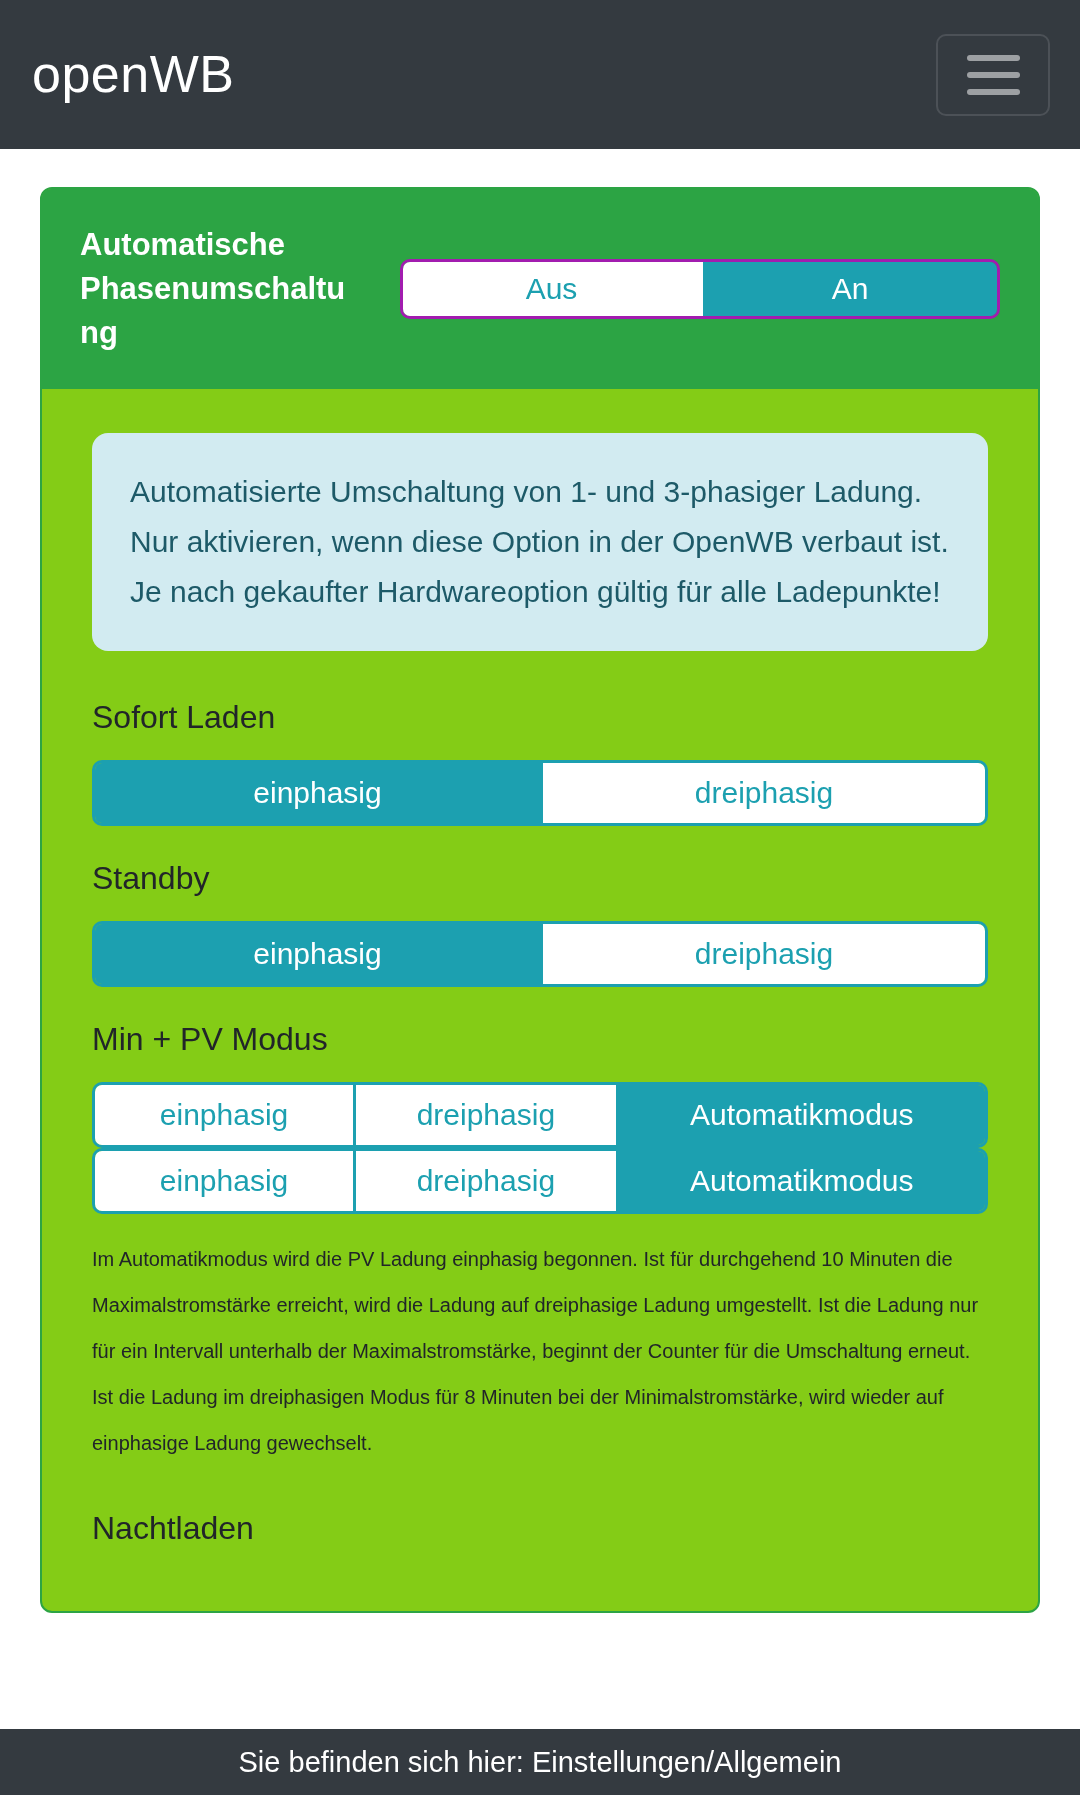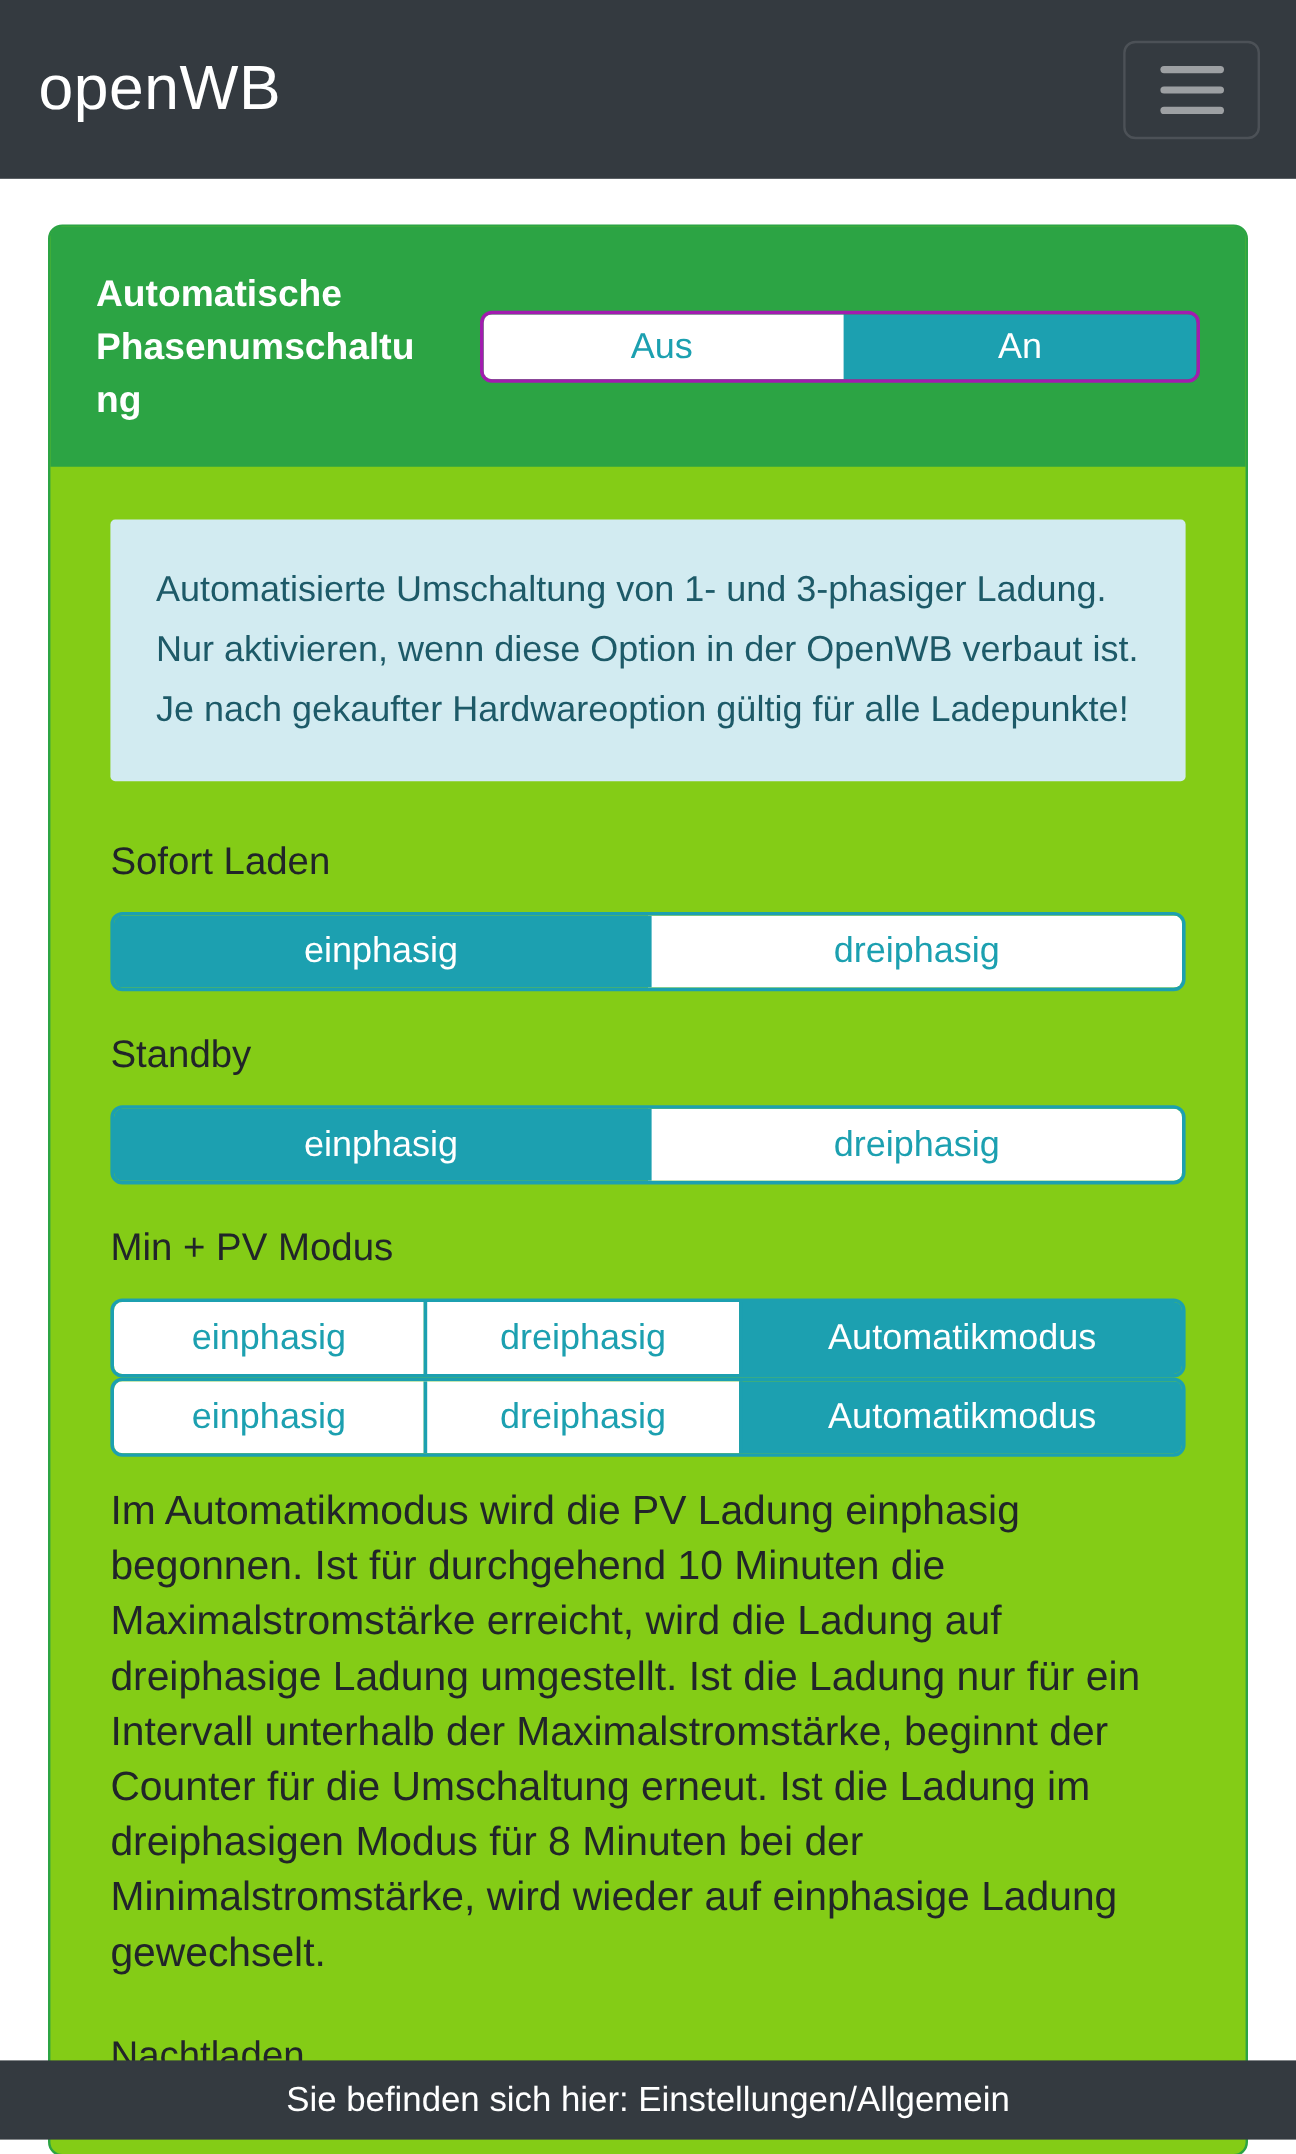--- a/index.html
+++ b/index.html
@@ -109,21 +109,21 @@
   .tbtn.on{background:var(--teal);color:#ffffff;}
 
   .card-body{
     padding:44px 50px 40px 50px;
   }
 
   
   .alert-info{
     background:var(--info-bg);
     color:var(--info-text);
-    border-radius:4px;
+    border-radius:16px;
     padding:34px 38px;
     font-size:30px;
     line-height:50px;
   }
 
   
   .section-label{
     font-size:32px;
     color:var(--text);
     margin-top:34px;
@@ -138,30 +138,30 @@
     overflow:hidden;
   }
   .btn-group .tbtn + .tbtn{border-left:3px solid var(--teal);}
   .btn-group.two .tbtn{flex:1 1 50%;}
   .btn-group.three .tbtn:nth-child(1){flex:0 0 29%;}
   .btn-group.three .tbtn:nth-child(2){flex:0 0 29.5%;}
   .btn-group.three .tbtn:nth-child(3){flex:1 1 auto;}
 
   .note{
     margin-top:22px;
-    font-size:34px;
+    font-size:20px;
     line-height:46px;
     color:var(--text);
   }
 
   
   .footer{
     position:absolute;
     left:0;
-    bottom:12px;
+    bottom:0;
     width:100%;
     height:66px;
     background:var(--dark);
     color:#ffffff;
     font-size:29px;
     display:flex;
     align-items:center;
     justify-content:center;
   }
 </style>

